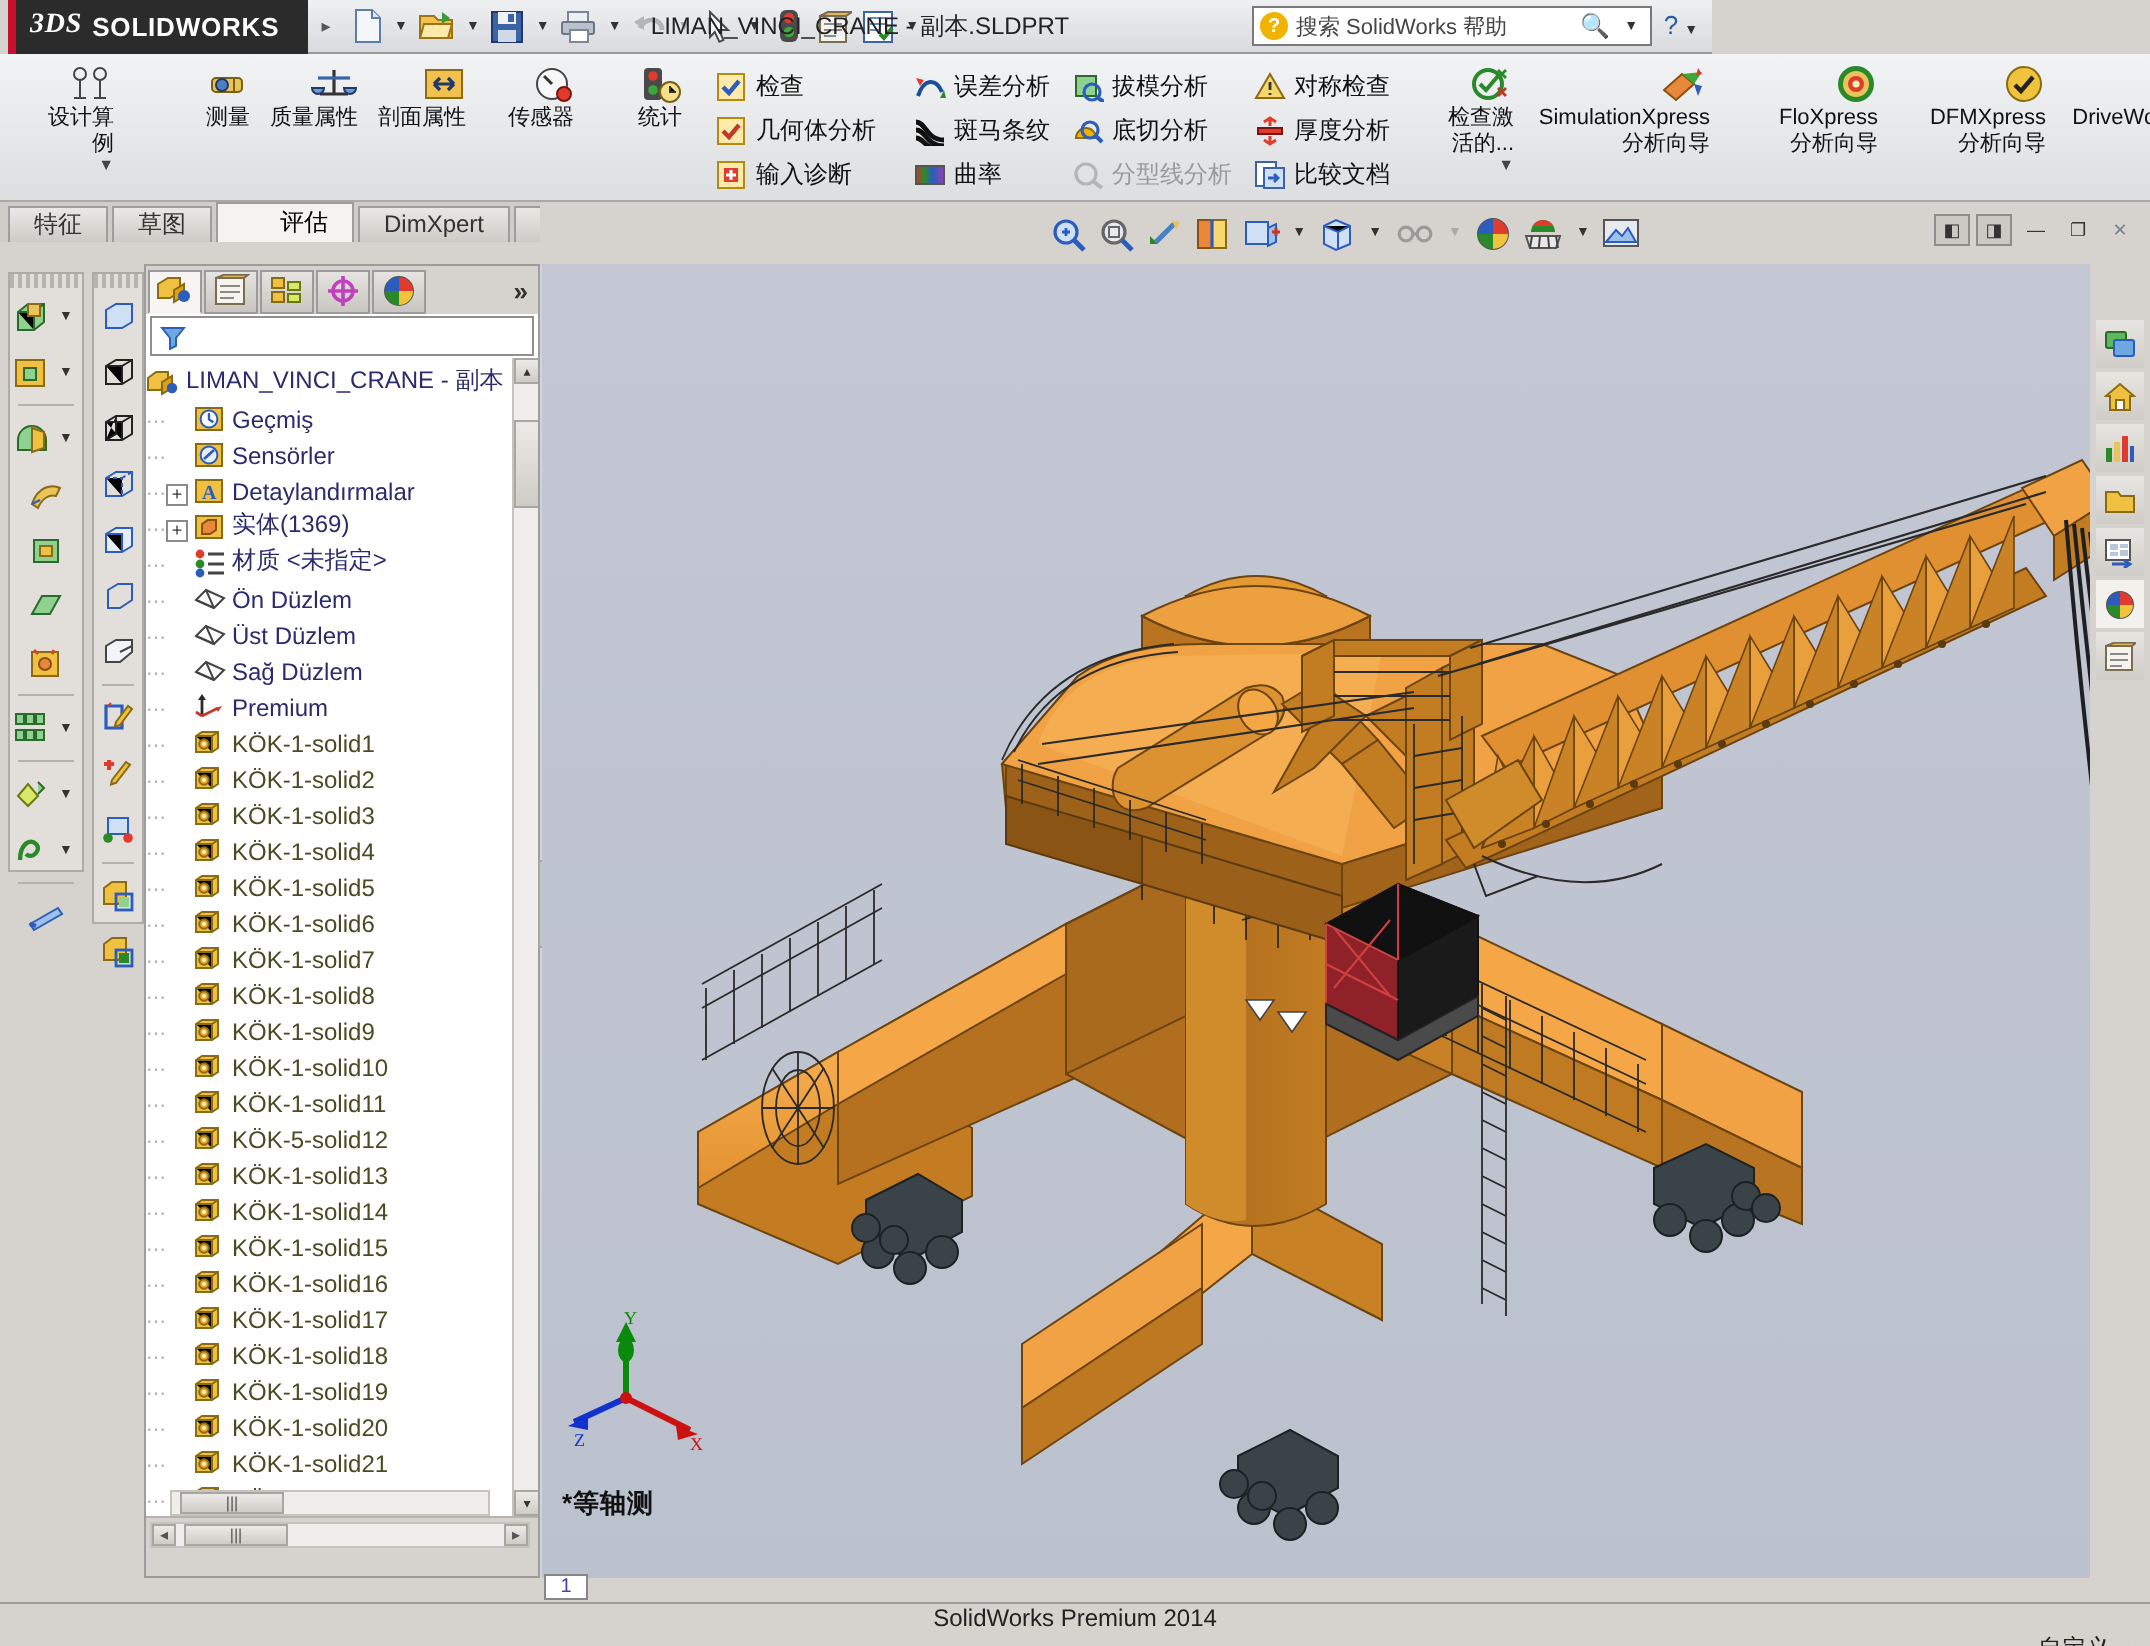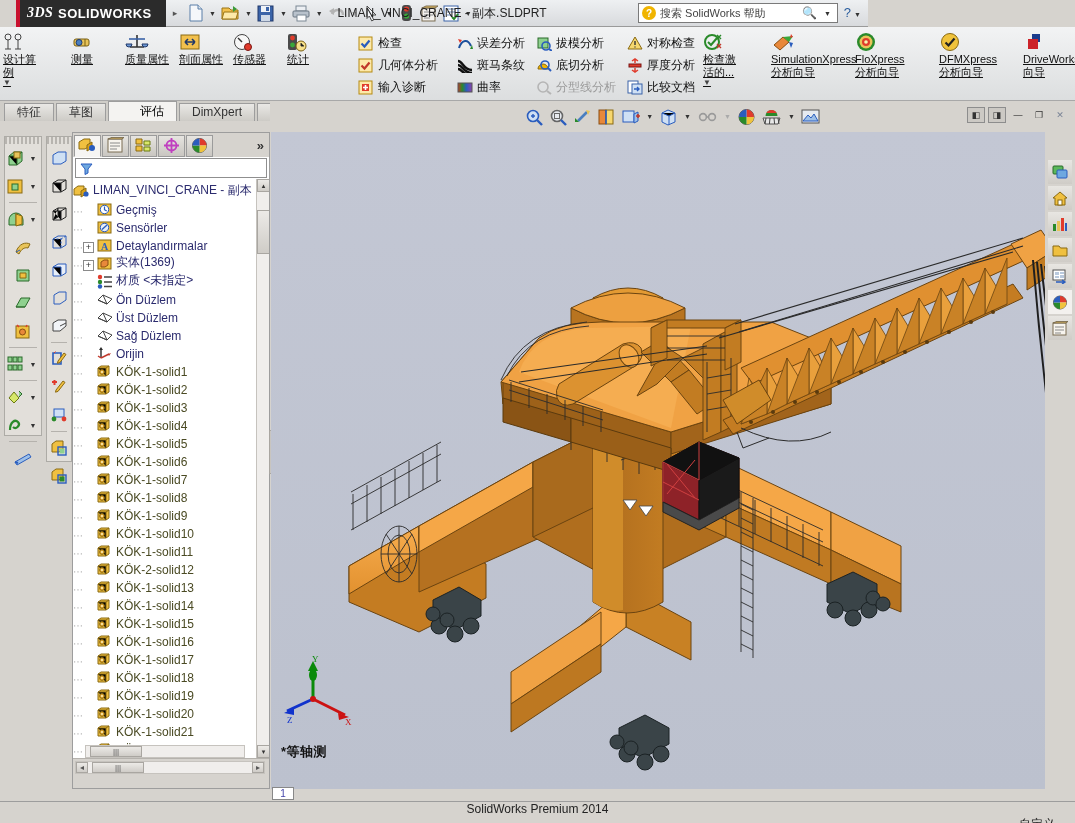--- a/index.html
+++ b/index.html
@@ -5,21 +5,21 @@
   * { box-sizing: border-box; margin: 0; padding: 0; }
   html, body {
     width: 1075px; height: 823px;
     font-family: "Liberation Sans", sans-serif;
     font-size: 12px;
     background: #d6d3ce;
     overflow: hidden;
   }
   
   #titlebar {
-    position: absolute; left:16px; top:0; width:852px; height:27px;
+    position: absolute; left:4px; top:0; width:852px; height:27px;
     background: linear-gradient(#eef0f2,#d8dadd);
     border-bottom: 1px solid #9a9a9a;
     display:flex; align-items:center;
   }
   #logo {
     width:150px; height:27px; background:#2b2b2b;
     display:flex; align-items:center; gap:5px; padding-left:7px;
     border-left:4px solid #c8102e;
     color:#fff; font-weight:bold; font-size:13px; letter-spacing:.4px;
   }
@@ -42,22 +42,22 @@
   
   #ribbon {
     position:absolute; left:0; top:27px; width:1075px; height:74px;
     background:linear-gradient(#f2f3f4,#dcdedf);
     border-bottom:1px solid #a8a8a8;
     display:flex; align-items:stretch; padding:2px 0;
   }
   .rgroup { display:flex; align-items:flex-start; padding:0 3px; }
   .rsep { width:1px; background:#bfbfbf; margin:4px 4px; align-self:stretch; }
   .big-btn {
-    width:54px; display:flex; flex-direction:column; align-items:flex-start;
-    text-align:center; font-size:11px; color:#111; line-height:1.15; padding-top:2px;text-decoration:underline;
+    width:54px; display:flex; flex-direction:column; align-items:flex-end;
+    text-align:center; font-size:11px; color:#111; line-height:1.15; padding-top:2px;
   }
   .big-btn .ico { height:22px; display:flex; align-items:center; justify-content:center; }
   .wizard { width:84px; font-size:11px; }
   .stack { display:flex; flex-direction:column; justify-content:flex-end; padding:2px 2px 0;font-family:Liberation Serif, serif; }
   .srow { display:flex; align-items:center; gap:4px; height:22px; font-size:12px; color:#111;
           padding:0 3px; white-space:nowrap; }
   .srow.dim { color:#9a9a9a; }
   .sico { width:17px; height:16px; display:inline-flex; align-items:center; justify-content:center; }
   .dd { text-align:center; font-size:8px; color:#444; }
   
@@ -934,21 +934,21 @@
         <span class="expsp"></span>
         <span class="ticon">
           <svg width="16" height="15" viewBox="0 0 16 15">
             <path d="M4 12V3" stroke="#2a2a2a" stroke-width="1.4"></path>
             <path d="M4 1l-2 3h4z" fill="#2a2a2a"></path>
             <path d="M4 12l8-4" stroke="#c0392b" stroke-width="1.4"></path>
             <path d="M14 7l-3 1 1 2z" fill="#c0392b"></path>
             <path d="M4 12l-3-2" stroke="#c0392b" stroke-width="1.4"></path>
           </svg>
         </span>
-        <span class="tlabel">Orijin</span>
+        <span class="tlabel">Premium</span>
       </div>
       <div class="trow">
         <span class="dash">⋯</span>
         <span class="expsp"></span>
         <span class="ticon">
           <svg width="16" height="15" viewBox="0 0 16 15">
             <path d="M1 4l3-2h8v8l-3 2H1z" fill="#f0c040" stroke="#8a6a12"></path>
             <path d="M1 4h8v8M9 4l3-2" stroke="#8a6a12"></path>
             <circle cx="5" cy="8" r="2.4" fill="#e8a832" stroke="#8a6a12"></circle>
             <circle cx="5" cy="8" r="1" fill="#fff4c0"></circle>
@@ -1090,21 +1090,21 @@
         <span class="dash">⋯</span>
         <span class="expsp"></span>
         <span class="ticon">
           <svg width="16" height="15" viewBox="0 0 16 15">
             <path d="M1 4l3-2h8v8l-3 2H1z" fill="#f0c040" stroke="#8a6a12"></path>
             <path d="M1 4h8v8M9 4l3-2" stroke="#8a6a12"></path>
             <circle cx="5" cy="8" r="2.4" fill="#e8a832" stroke="#8a6a12"></circle>
             <circle cx="5" cy="8" r="1" fill="#fff4c0"></circle>
           </svg>
         </span>
-        <span class="tlabel solidlbl">KÖK-2-solid12</span>
+        <span class="tlabel solidlbl">KÖK-5-solid12</span>
       </div>
       <div class="trow">
         <span class="dash">⋯</span>
         <span class="expsp"></span>
         <span class="ticon">
           <svg width="16" height="15" viewBox="0 0 16 15">
             <path d="M1 4l3-2h8v8l-3 2H1z" fill="#f0c040" stroke="#8a6a12"></path>
             <path d="M1 4h8v8M9 4l3-2" stroke="#8a6a12"></path>
             <circle cx="5" cy="8" r="2.4" fill="#e8a832" stroke="#8a6a12"></circle>
             <circle cx="5" cy="8" r="1" fill="#fff4c0"></circle>

